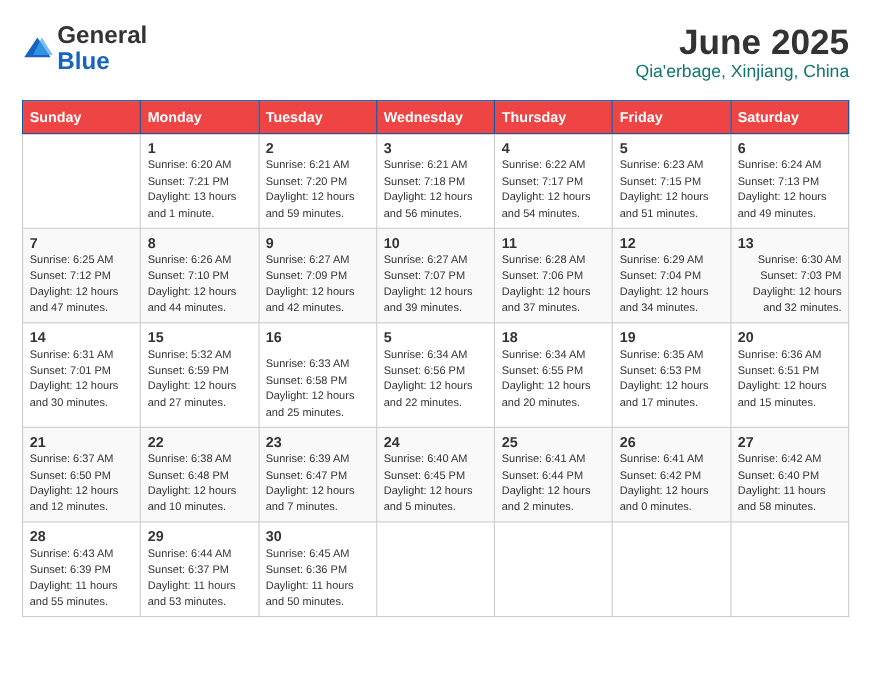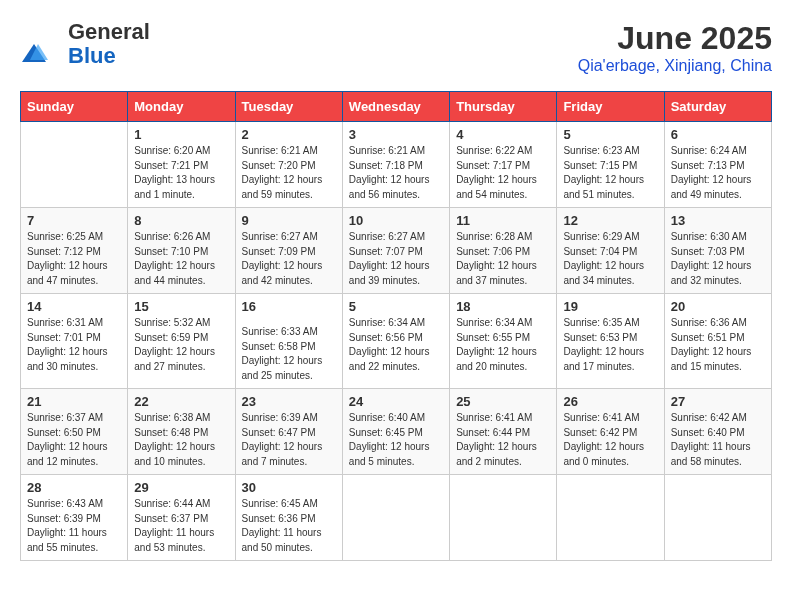--- a/index.html
+++ b/index.html
@@ -11,22 +11,22 @@
       padding: 20px;
     }
     .header {
       display: flex;
       justify-content: space-between;
       align-items: flex-start;
       margin-bottom: 16px;
     }
     .logo {
       display: flex;
-      align-items: flex-end;
-      gap: 20px;
+      align-items: center;
+      gap: 4px;
     }
     .logo-text {
       font-size: 22px;
       font-weight: bold;
       line-height: 1.1;
     }
     .logo-general { color: #333; }
     .logo-blue { color: #1565c0; }
     .logo-icon {
       width: 28px;
@@ -35,21 +35,21 @@
     .title-block {
       text-align: right;
     }
     .month-title {
       font-size: 32px;
       font-weight: bold;
       color: #333;
     }
     .location {
       font-size: 16px;
-      color: #1d4ed8;
+      color: #0f766e;
     }
     .calendar {
       width: 100%;
       border-collapse: collapse;
       border: 1px solid #ccc;
     }
     .calendar th {
       background: #ef4444;
       color: #fff;
       font-size: 13px;
@@ -202,21 +202,21 @@
         </td>
         <td>
           <span class="day-number">12</span>
           <div class="day-info" style="white-space: pre-line;">Sunrise: 6:29 AM
 Sunset: 7:04 PM
 Daylight: 12 hours
 and 34 minutes.</div>
         </td>
         <td>
           <span class="day-number">13</span>
-          <div class="day-info" style="white-space: pre-line;">Sunrise: 6:30 AM
+          <div class="day-info" style="white-space: pre-line; text-align: right;">Sunrise: 6:30 AM
 Sunset: 7:03 PM
 Daylight: 12 hours
 and 32 minutes.</div>
         </td>
       </tr>
       <tr>
         <td>
           <span class="day-number">14</span>
           <div class="day-info" style="white-space: pre-line;">Sunrise: 6:31 AM
 Sunset: 7:01 PM

